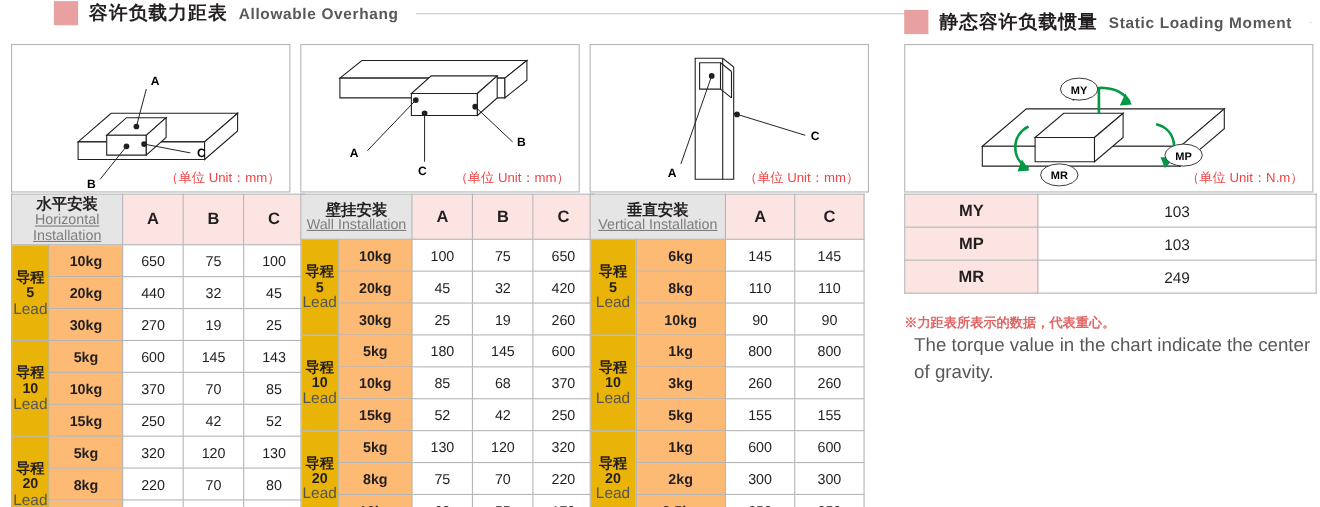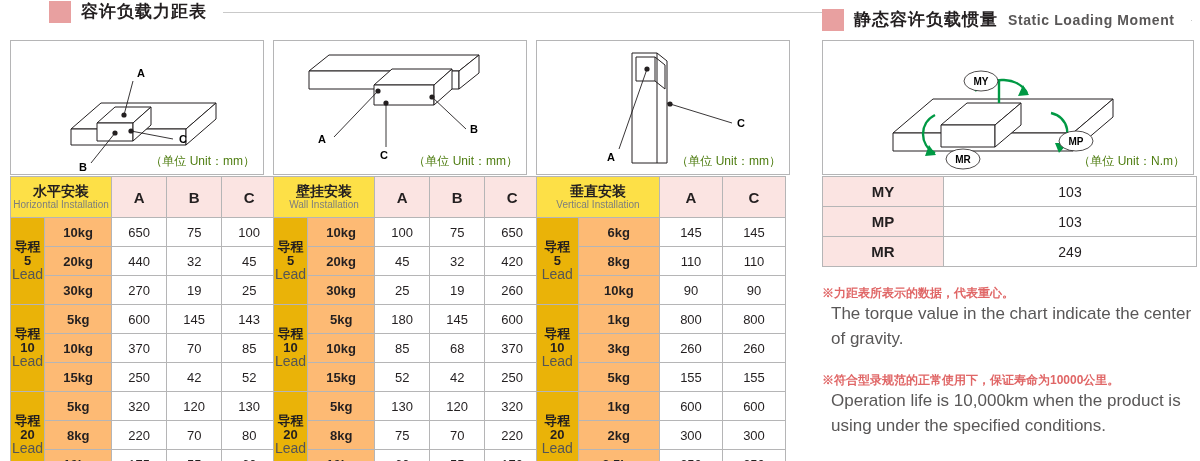--- a/index.html
+++ b/index.html
@@ -21,34 +21,34 @@
   .left-head{position:absolute;left:10px;top:0;width:790px;margin-left:39px;}
   .right-head{position:absolute;left:822px;top:8px;width:370px;}
 
   
   .panel{position:absolute;border:1px solid #b5b5b6;background:#fff;}
   .p1{left:10px;top:40px;width:252px;height:133px;}
   .p2{left:273px;top:40px;width:252px;height:133px;}
   .p3{left:536px;top:40px;width:252px;height:133px;}
   .p4{left:822px;top:40px;width:370px;height:133px;}
 
-  .unit{position:absolute;right:8px;bottom:4px;font-size:12px;color:#4d7c0f;}
+  .unit{position:absolute;right:8px;bottom:4px;font-size:12px;color:#ef4444;}
 
   
   table{border-collapse:collapse;}
   .tbl{position:absolute;font-size:13px;}
   .t1{left:10px;top:176px;}
   .t2{left:273px;top:176px;}
   .t3{left:536px;top:176px;}
   .t4{left:822px;top:176px;}
 
   .tbl td,.tbl th{border:1px solid #b5b5b6;text-align:center;vertical-align:middle;}
-  .hdr{background:#fde047;}
+  .hdr{background:#e5e5e5;}
   .hcn{font-size:14px;font-weight:bold;line-height:1.05;}
-  .hen{font-size:10px;color:#7d7d7d;line-height:1.1;}
+  .hen{font-size:13px;color:#7d7d7d;line-height:1.1;text-decoration:underline;}
   .lead-cell{background:#eab308;font-size:13px;font-weight:bold;line-height:1.05;width:26px;}
   .lead-cell .num{font-size:13px;}
   .lead-cell .en{font-size:14px;color:#555;font-weight:normal;}
   .kg{background:#fdba74;font-weight:bold;width:64px;height:26px;}
   .val{width:52px;height:26px;background:#fff;}
   .colh{width:52px;height:38px;font-weight:bold;font-size:15px;background:#fbe4e2;}
   .colh3{width:60px;}
   .val3{width:60px;}
 
   .t4 td{height:27px;}
@@ -65,20 +65,21 @@
   svg{display:block;}
 </style>
 </head>
 <body>
 
 <div class="page">
 
   <div class="sec-head left-head">
     <div class="sec-bar"></div>
     <div class="sec-cn">容许负载力距表</div>
+    <div class="sec-en">Allowable Overhang</div>
     <div class="sec-rule"></div>
   </div>
 
   <div class="sec-head right-head">
     <div class="sec-bar"></div>
     <div class="sec-cn">静态容许负载惯量</div>
     <div class="sec-en">Static Loading Moment</div>
     <div class="sec-rule"></div>
   </div>
 
@@ -447,19 +448,15 @@
       <td class="num">249</td>
     </tr>
   </tbody>
     </table>
 
   <div class="notes">
     <div class="note-block">
       <div class="note-cn">※力距表所表示的数据，代表重心。</div>
       <div class="note-en">The torque value in the chart indicate the center of gravity.</div>
     </div>
-    <div class="note-block">
-      <div class="note-cn">※符合型录规范的正常使用下，保证寿命为10000公里。</div>
-      <div class="note-en">Operation life is 10,000km when the product is using under the specified conditions.</div>
-    </div>
   </div>
 
 </div>
 
 </body></html>

